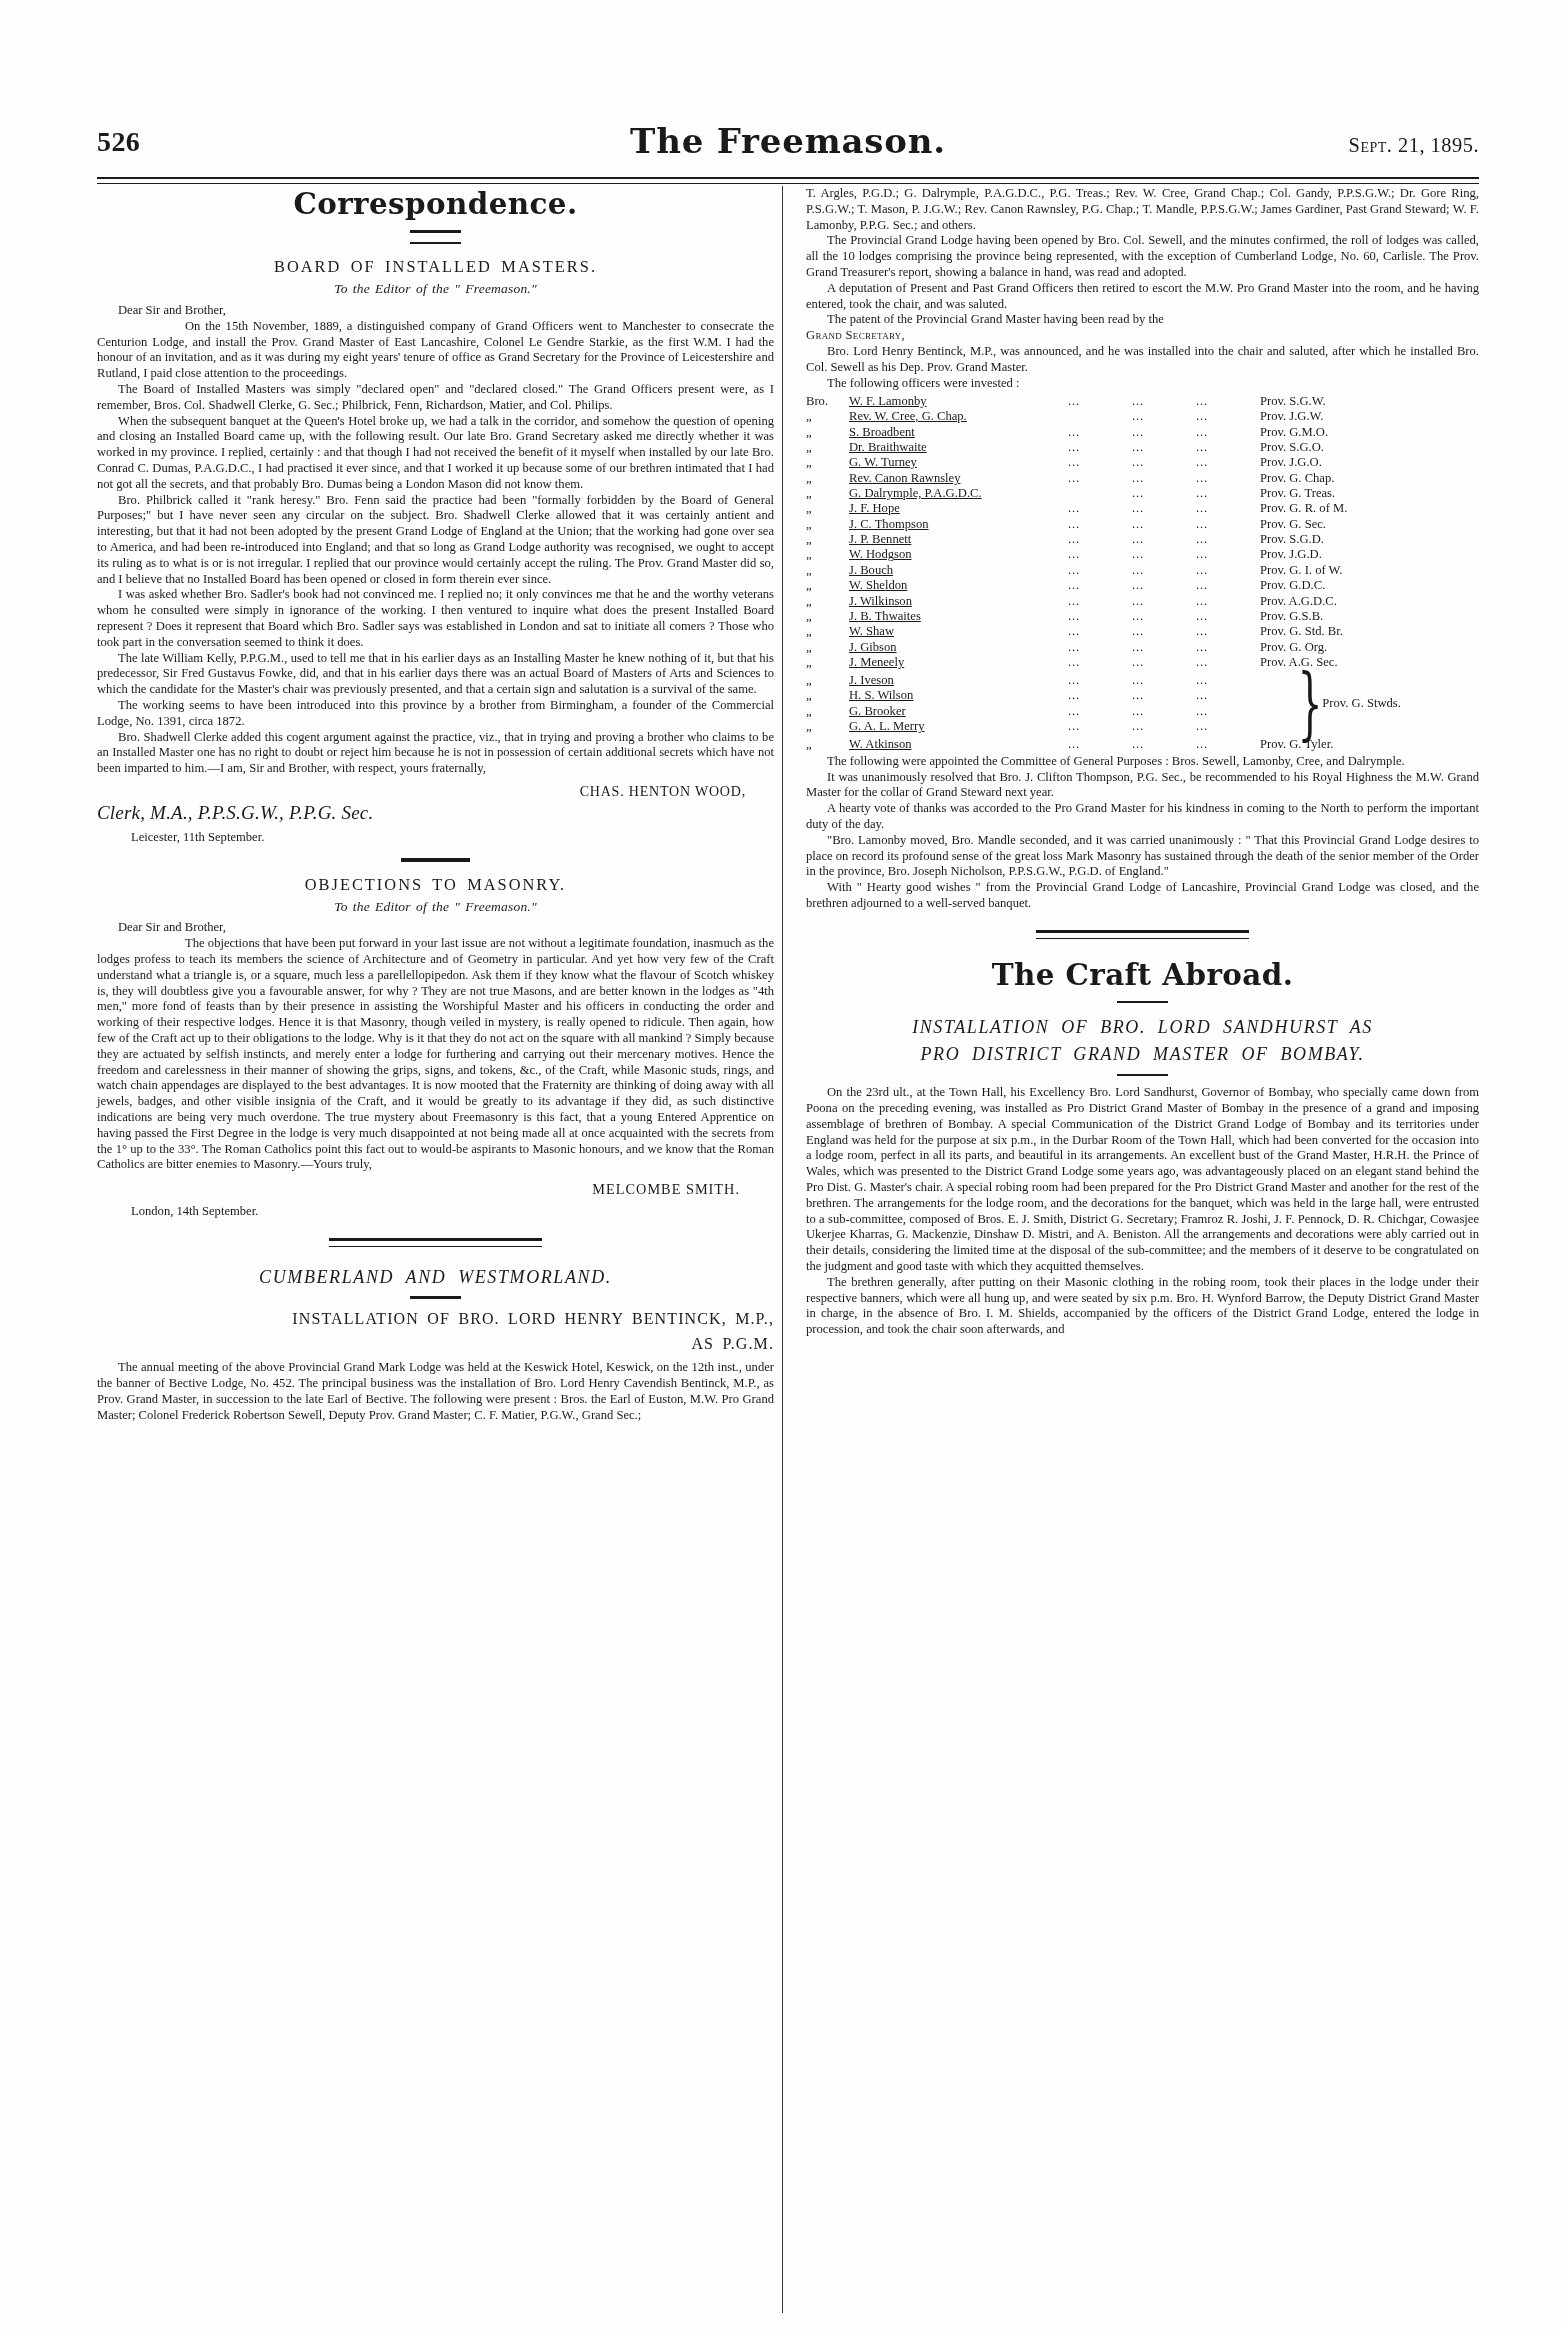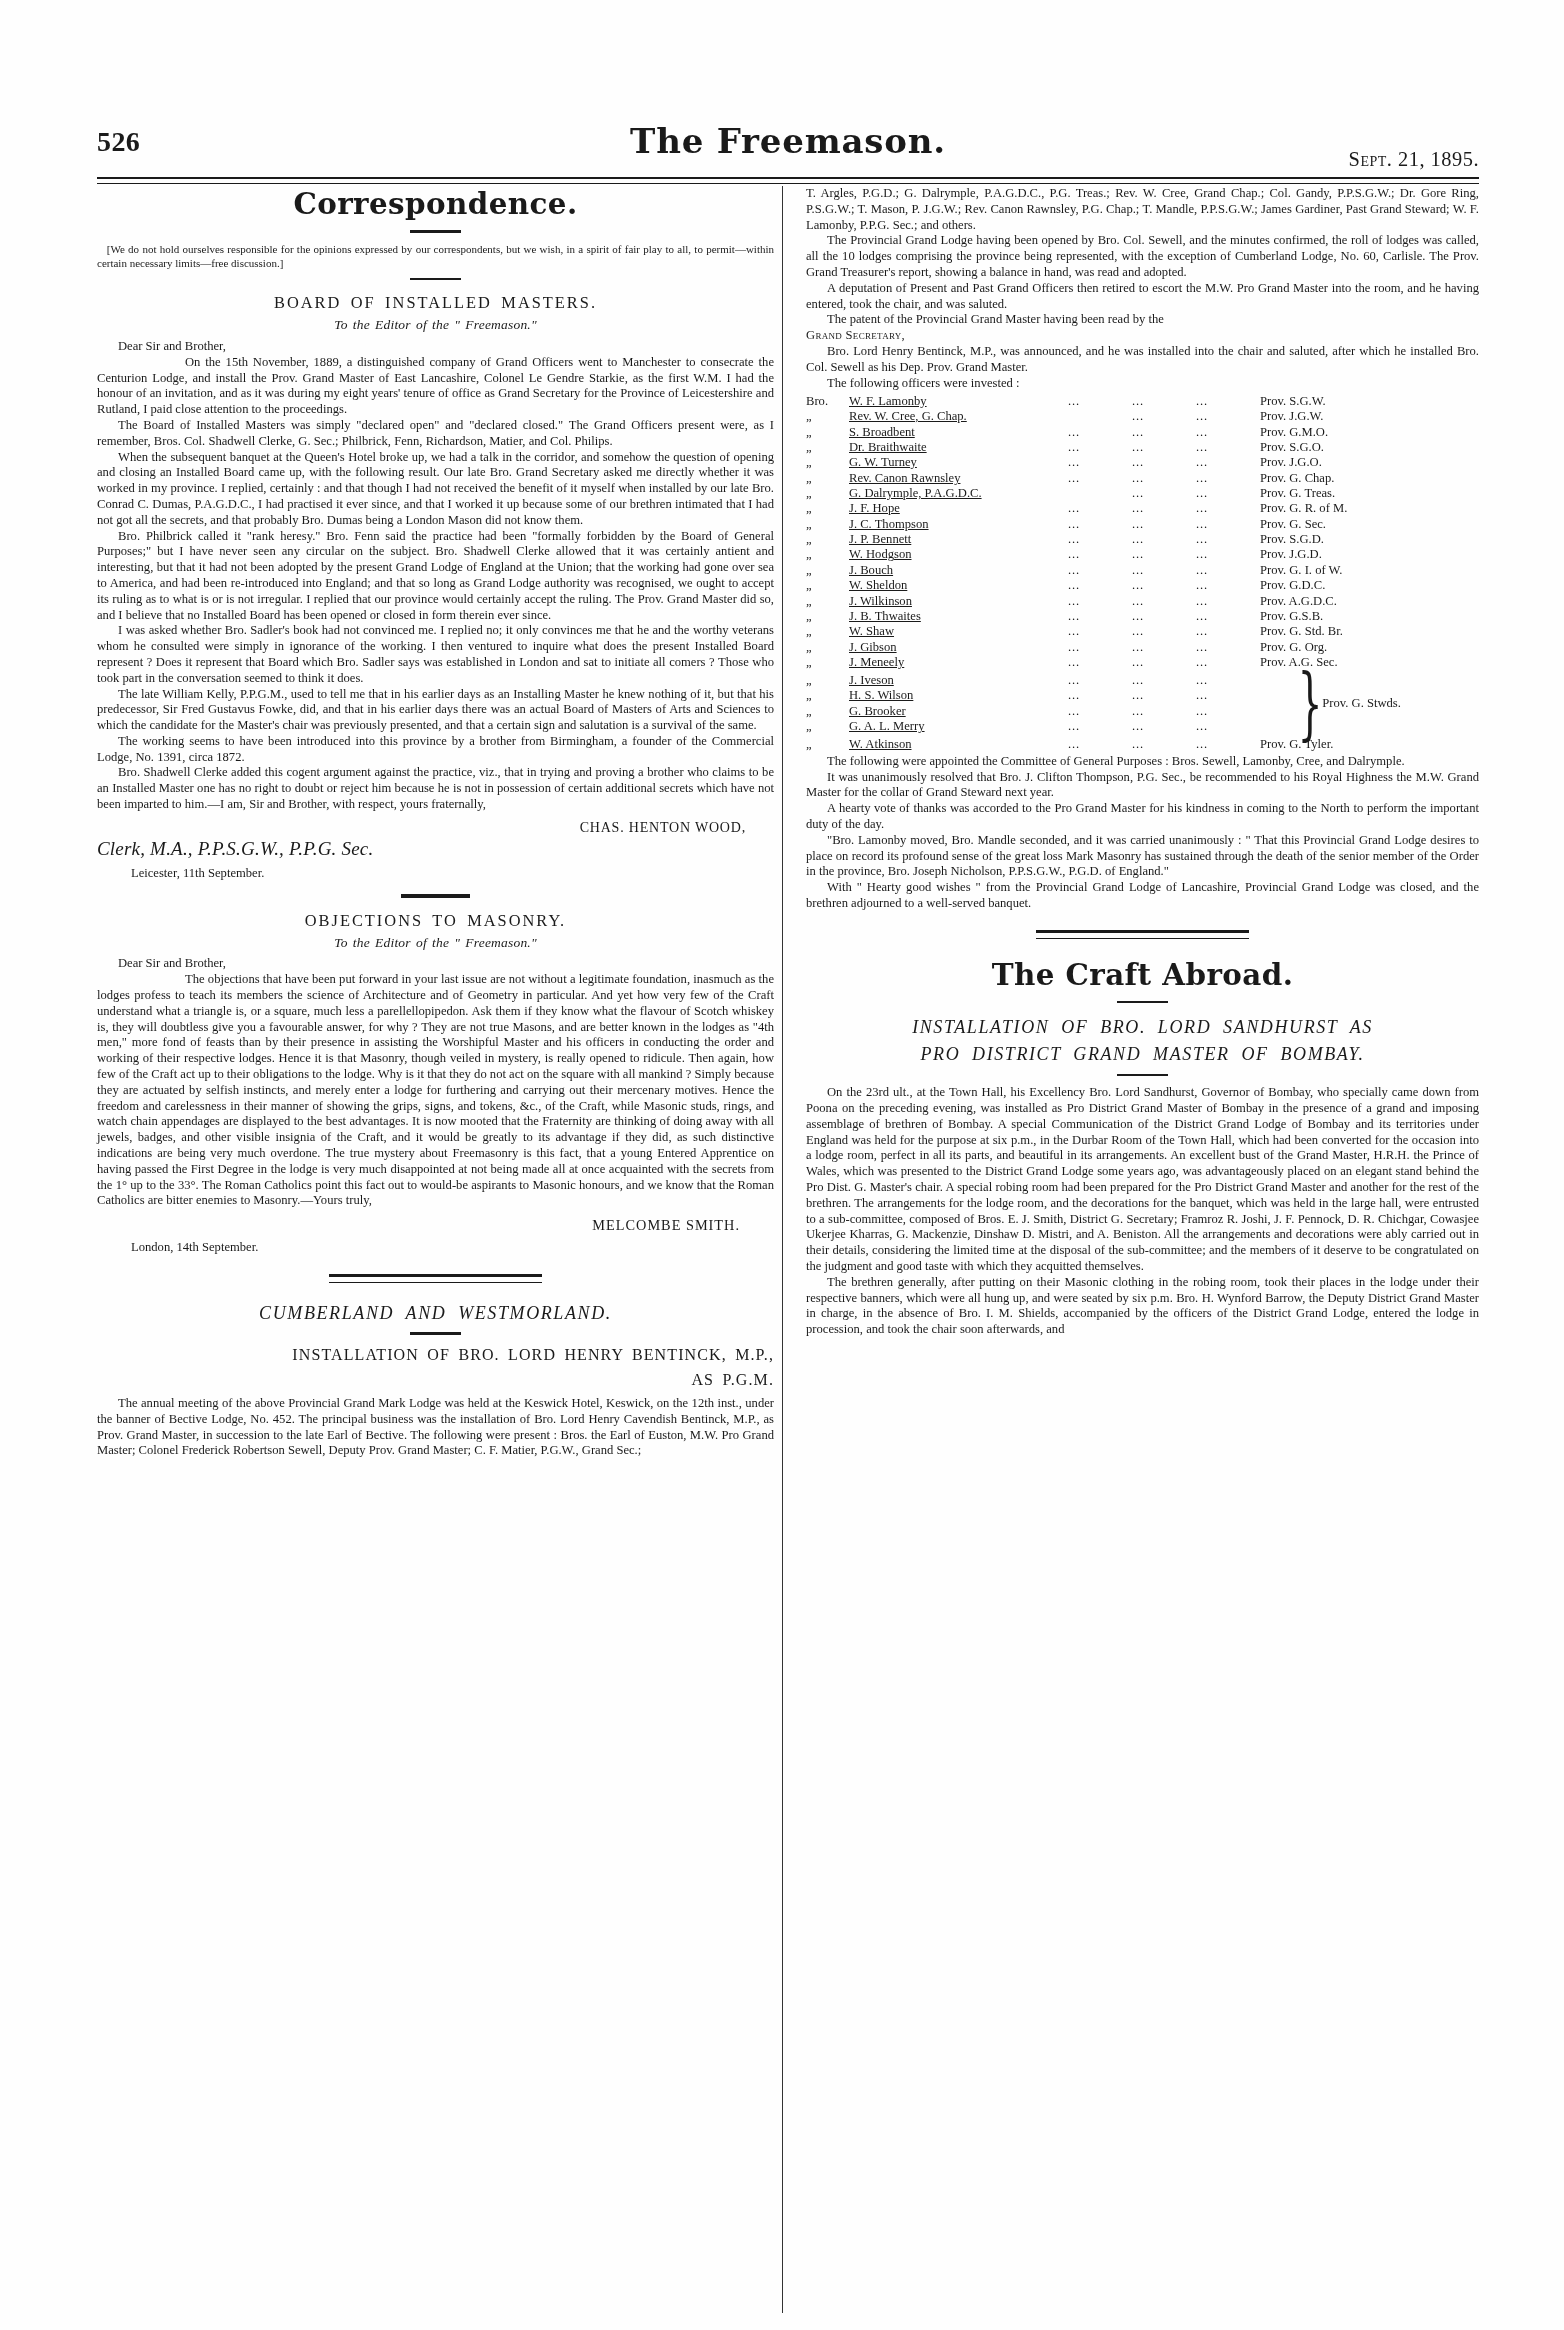--- a/index.html
+++ b/index.html
@@ -49,21 +49,21 @@
     width: 1382px;
     text-align: center;
     font-size: 34px;
     font-weight: 700;
     letter-spacing: 0.8px;
     font-family: "DejaVu Serif", serif;
   }
   .masthead-date {
     position: absolute;
     right: 0;
-    top: 27px;
+    top: 13px;
     font-size: 20.4px;
     font-variant: small-caps;
     letter-spacing: 0.5px;
     white-space: nowrap;
   }
   .rule-masthead {
     position: absolute;
     left: 97px;
     top: 177px;
     width: 1382px;
@@ -268,21 +268,20 @@
   </div>
   <div class="rule-masthead"></div>
 
   <div class="col-divider"></div>
 
   <div class="col col-left">
 
     <div class="gothic big">Correspondence.</div>
     <hr class="hr-short">
 
-    <div class="disclaimer">[We do not hold ourselves responsible for the opinions expressed by our correspondents, but we wish, in a spirit of fair play to all, to permit—within certain necessary limits—free discussion.]</div>
     <hr class="hr-short">
 
     <div class="sec-head">BOARD OF INSTALLED MASTERS.</div>
     <div class="sec-head-italic">To the Editor of the " Freemason."</div>
     <p class="body salutation">Dear Sir and Brother,</p>
     <p class="body first">On the 15th November, 1889, a distinguished company of Grand Officers went to Manchester to consecrate the Centurion Lodge, and install the Prov. Grand Master of East Lancashire, Colonel Le Gendre Starkie, as the first W.M. I had the honour of an invitation, and as it was during my eight years' tenure of office as Grand Secretary for the Province of Leicestershire and Rutland, I paid close attention to the proceedings.</p>
     <p class="body">The Board of Installed Masters was simply "declared open" and "declared closed." The Grand Officers present were, as I remember, Bros. Col. Shadwell Clerke, G. Sec.; Philbrick, Fenn, Richardson, Matier, and Col. Philips.</p>
     <p class="body">When the subsequent banquet at the Queen's Hotel broke up, we had a talk in the corridor, and somehow the question of opening and closing an Installed Board came up, with the following result. Our late Bro. Grand Secretary asked me directly whether it was worked in my province. I replied, certainly : and that though I had not received the benefit of it myself when installed by our late Bro. Conrad C. Dumas, P.A.G.D.C., I had practised it ever since, and that I worked it up because some of our brethren intimated that I had not got all the secrets, and that probably Bro. Dumas being a London Mason did not know them.</p>
     <p class="body">Bro. Philbrick called it "rank heresy." Bro. Fenn said the practice had been "formally forbidden by the Board of General Purposes;" but I have never seen any circular on the subject. Bro. Shadwell Clerke allowed that it was certainly antient and interesting, but that it had not been adopted by the present Grand Lodge of England at the Union; that the working had gone over sea to America, and had been re-introduced into England; and that so long as Grand Lodge authority was recognised, we ought to accept its ruling as to what is or is not irregular. I replied that our province would certainly accept the ruling. The Prov. Grand Master did so, and I believe that no Installed Board has been opened or closed in form therein ever since.</p>
     <p class="body">I was asked whether Bro. Sadler's book had not convinced me. I replied no; it only convinces me that he and the worthy veterans whom he consulted were simply in ignorance of the working. I then ventured to inquire what does the present Installed Board represent ? Does it represent that Board which Bro. Sadler says was established in London and sat to initiate all comers ? Those who took part in the conversation seemed to think it does.</p>

